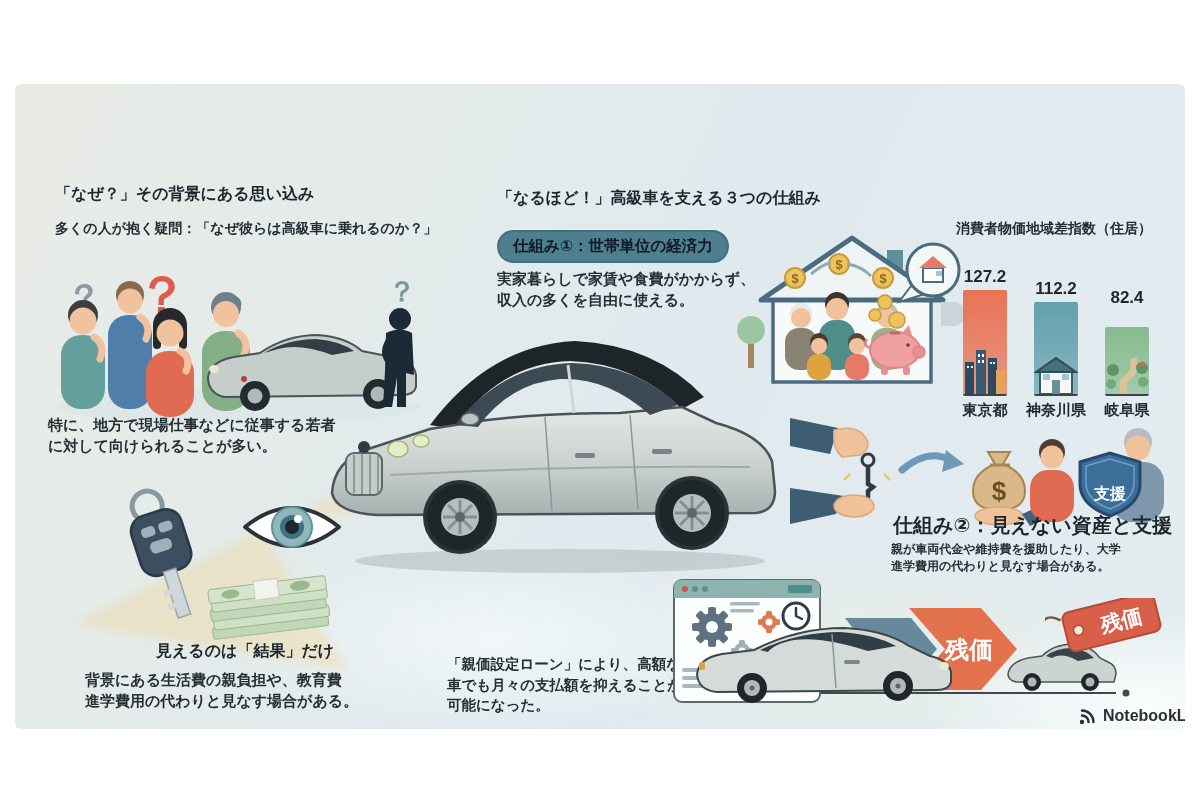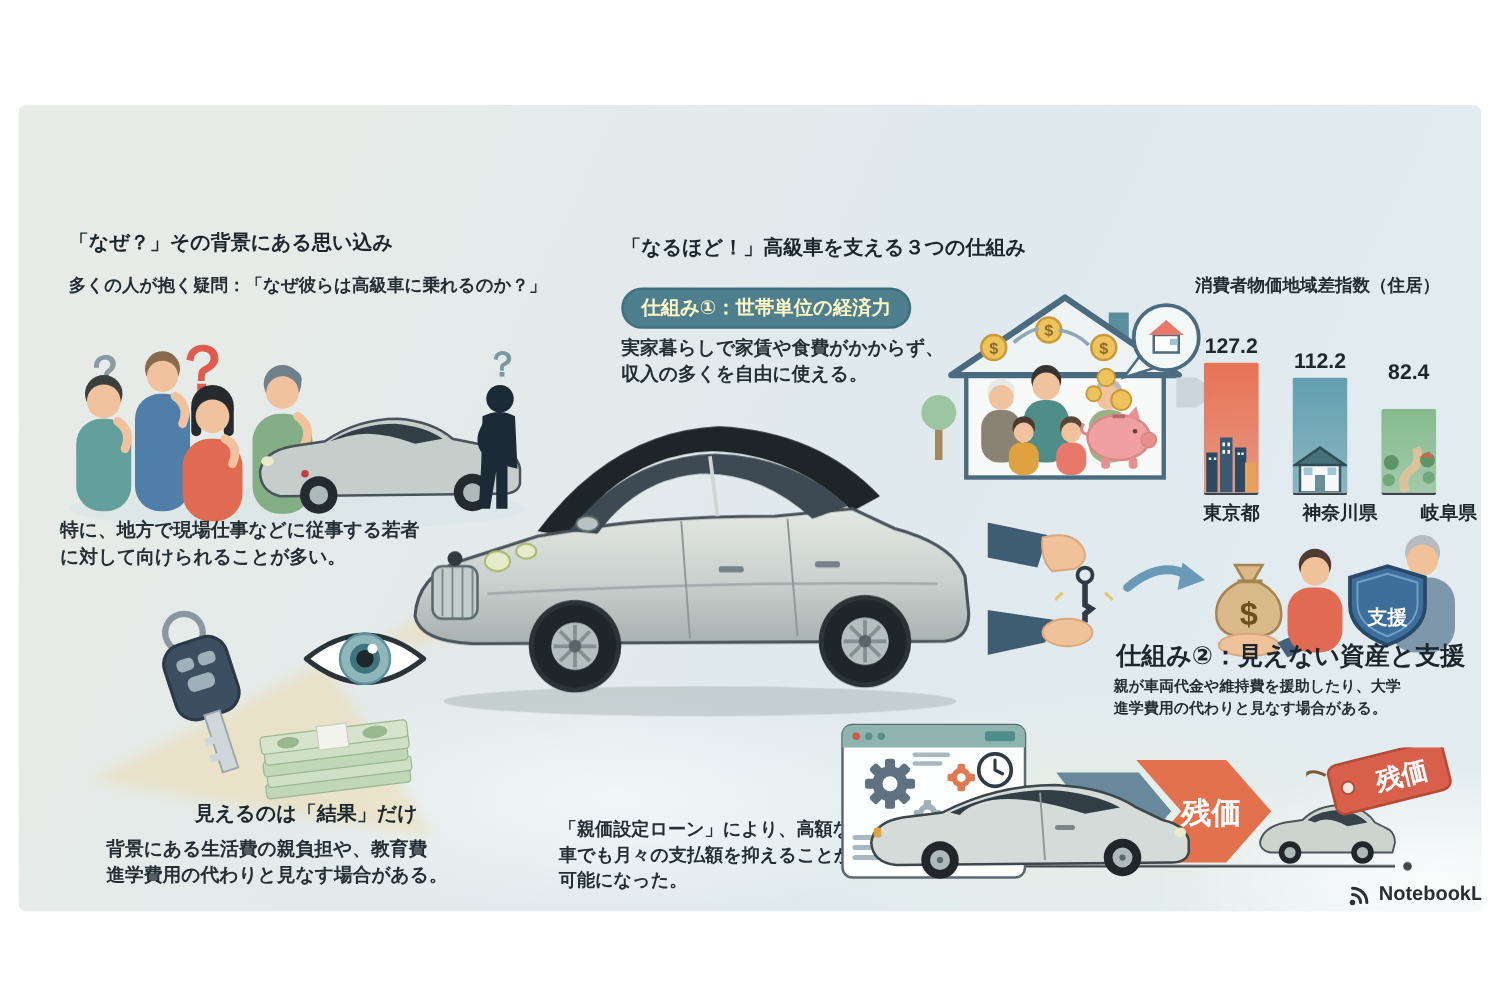--- a/index.html
+++ b/index.html
@@ -8,33 +8,33 @@
   #card{position:absolute;left:15px;top:84px;width:1170px;height:645px;border-radius:6px;overflow:hidden;
         background:linear-gradient(115deg,#e9ebe6 0%,#e5ebe9 25%,#e0e9ee 55%,#e3edf0 100%);}
   .abs{position:absolute;}
   .preline{white-space:pre-line;}
   .blob{position:absolute;border-radius:50%;z-index:1;}
   .z2{z-index:2;}
   .title{left:0;top:18px;width:100%;text-align:center;font-size:35px;font-weight:800;letter-spacing:1px;color:#18242c;z-index:2;}
   .sec-head{font-size:16px;font-weight:800;color:#1b262d;}
   .sec-sub{font-size:14px;font-weight:700;color:#232e34;}
   .body-txt{font-size:15px;font-weight:600;line-height:1.42;color:#242f35;}
-  .badge{display:inline-block;background:#4e7f8e;border:2px solid #41707e;color:#fef9c3;font-size:15.5px;font-weight:700;
+  .badge{display:inline-block;background:#4e7f8e;border:2px solid #41707e;color:#0f172a;font-size:15.5px;font-weight:700;
          padding:4px 14px;border-radius:20px;}
   .mech-head{font-size:20px;font-weight:800;color:#1b262d;line-height:1.3;}
   .result-head{font-size:16px;font-weight:800;color:#1b262d;text-align:center;}
   
   .chart{left:941px;top:136px;width:232px;z-index:2;}
   .chart-title{font-size:14px;font-weight:700;color:#222c32;margin-bottom:6px;}
   .bars{display:flex;align-items:flex-end;gap:7px;height:152px;}
   .bar-col{display:flex;flex-direction:column;align-items:center;justify-content:flex-end;}
   .bar-val{font-size:17px;font-weight:800;color:#1d272d;margin-bottom:3px;}
   .bar{position:relative;width:44px;border-radius:2px;overflow:hidden;border-bottom:2px solid #3a4448;}
   .bar svg{position:absolute;bottom:0;left:0;}
-  .cats{display:flex;gap:23px;margin-top:5px;}
+  .cats{display:flex;gap:7px;margin-top:5px;}
   .cat{font-size:15px;font-weight:800;color:#1d272d;text-align:center;}
   .watermark{left:1063px;top:622px;display:flex;align-items:center;gap:5px;z-index:3;
              font-size:16px;font-weight:700;color:#2a2f33;}
 </style>
 </head>
 <body>
 
 <div id="stage">
  <div id="card">
 

